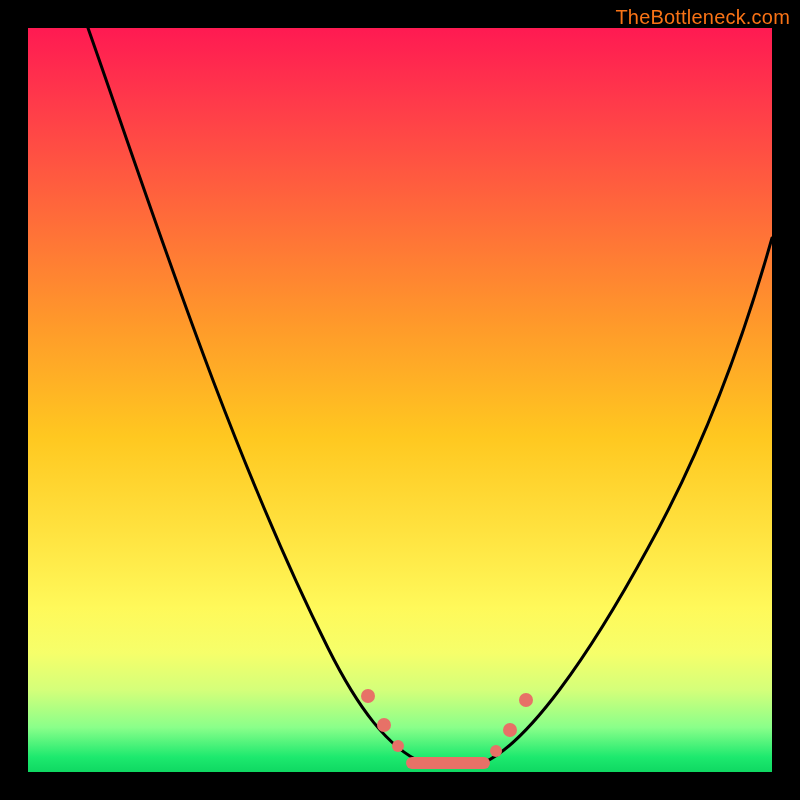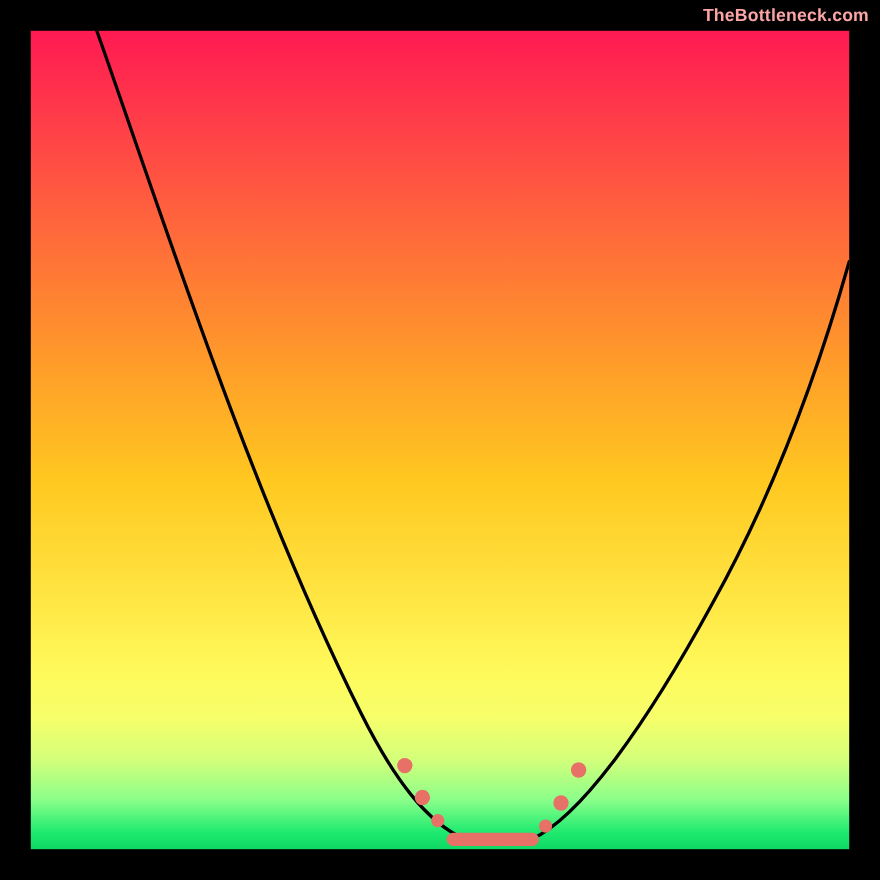--- a/index.html
+++ b/index.html
@@ -36,23 +36,23 @@
       #d4ff7a 89%,
       #8aff8a 94%,
       #1de96e 98%,
       #0fd862 100%
     );
   }
   .watermark {
     position: absolute;
     top: 6px;
     right: 10px;
-    color: #fca5a5;
-    font-size: 16px;
-    font-weight: 700;
+    color: #f97316;
+    font-size: 20px;
+    font-weight: 400;
     letter-spacing: 0.2px;
     font-family: Arial, Helvetica, sans-serif;
   }
   .curve {
     position: absolute;
     left: 0;
     top: 0;
     width: 744px;
     height: 744px;
     pointer-events: none;

